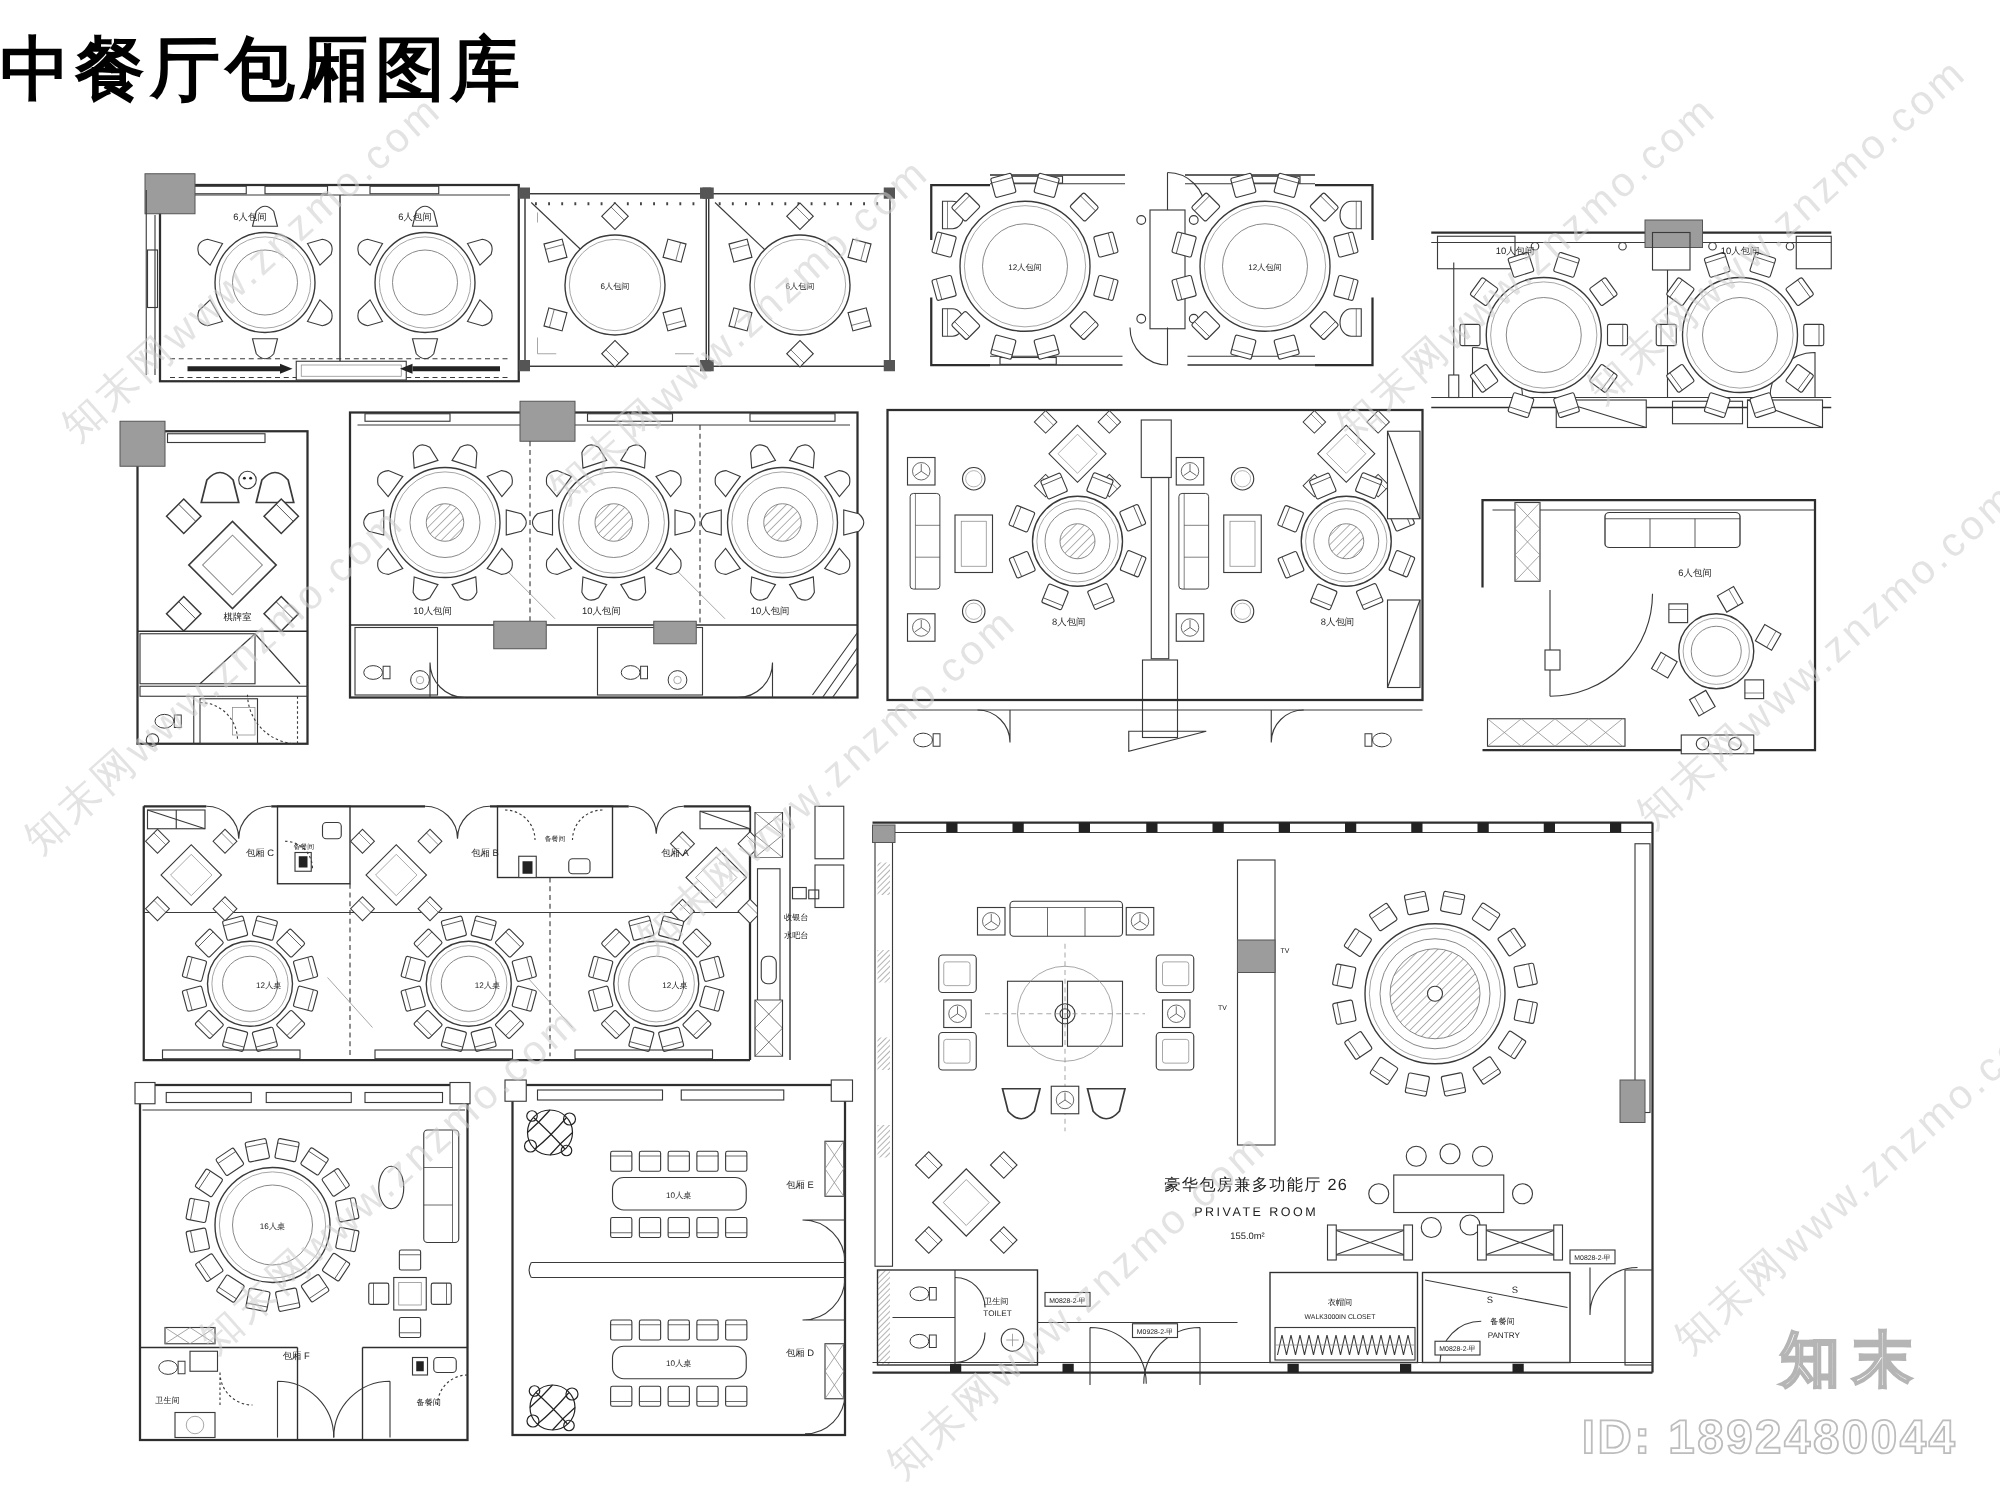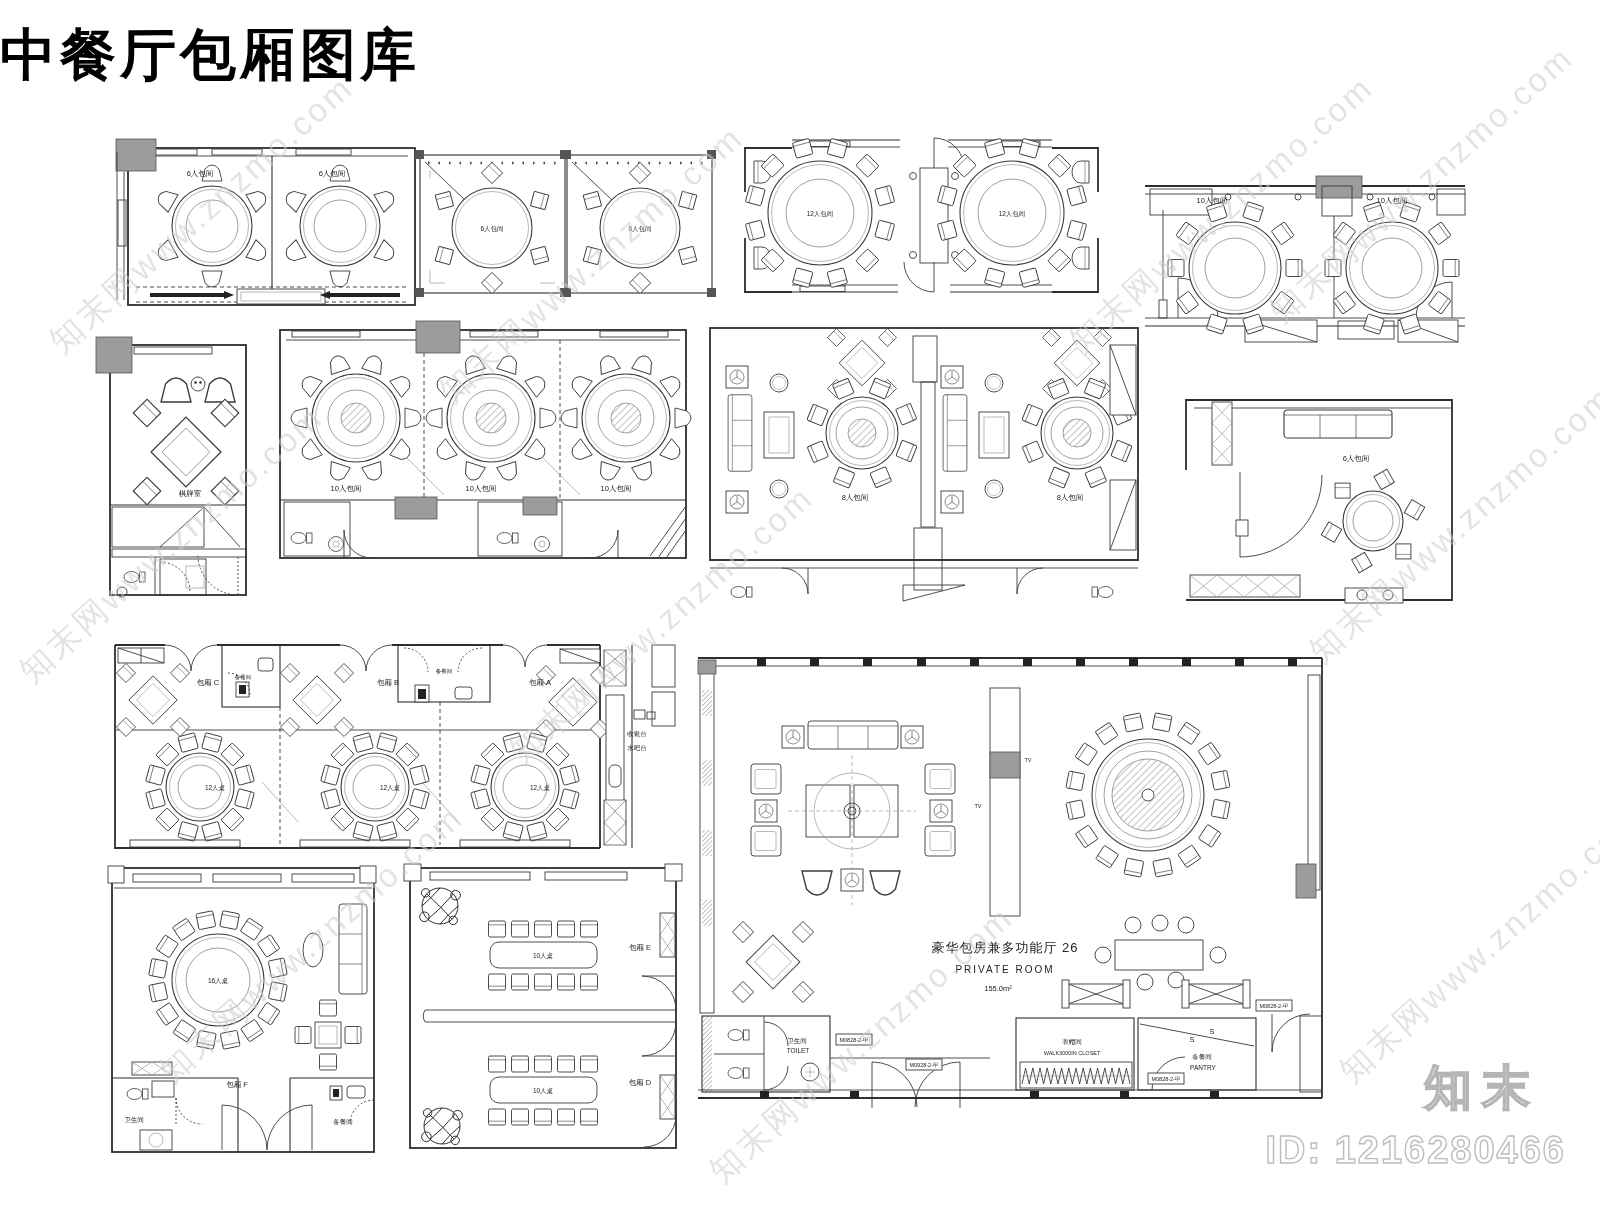--- a/index.html
+++ b/index.html
@@ -998,14 +998,14 @@
   <div class="wm" style="left:1060px;top:330px">知末网www.znzmo.com</div>
   <div class="wm" style="left:1260px;top:300px">知末网www.znzmo.com</div>
   <div class="wm" style="left:10px;top:660px">知末网www.znzmo.com</div>
   <div class="wm" style="left:500px;top:740px">知末网www.znzmo.com</div>
   <div class="wm" style="left:1300px;top:640px">知末网www.znzmo.com</div>
   <div class="wm" style="left:150px;top:1060px">知末网www.znzmo.com</div>
   <div class="wm" style="left:700px;top:1160px">知末网www.znzmo.com</div>
   <div class="wm" style="left:1330px;top:1060px">知末网www.znzmo.com</div>
 
   <div class="logo">知末</div>
-  <div class="docid">ID: 1216280466</div>
+  <div class="docid">ID: 1892480044</div>
 </div>
 
 </body></html>

